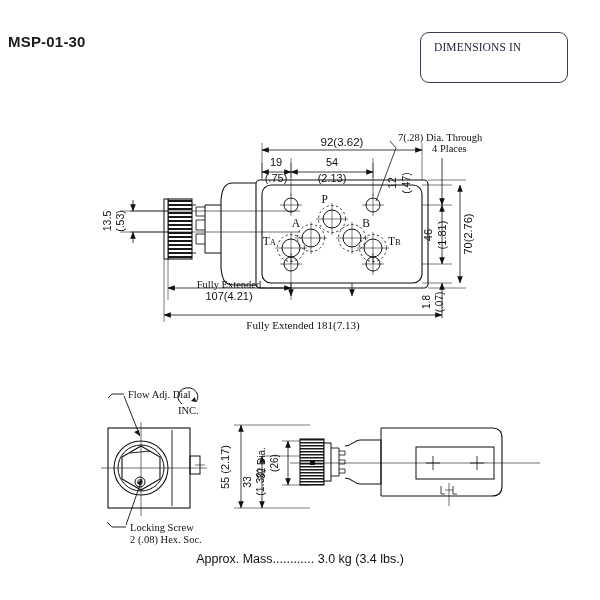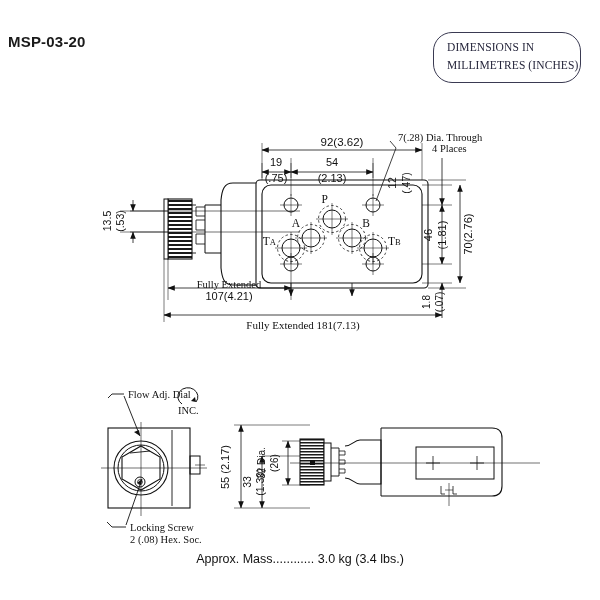--- a/index.html
+++ b/index.html
@@ -1,39 +1,38 @@
 <!DOCTYPE html>
 <html><head>
 <meta charset="utf-8">
 <style>
   html,body{margin:0;padding:0;background:#ffffff;}
   body{width:600px;height:600px;position:relative;overflow:hidden;
        font-family:"Liberation Sans", sans-serif;color:#111;}
   .abs{position:absolute;}
   .title{left:8px;top:33px;font-size:15px;font-weight:600;letter-spacing:.2px;color:#1a1a1a;}
-  .dimbox{left:433px;top:32px;width:146px;height:49px;border:1.2px solid #3a3a52;
-          border-radius:19px;}
+  .dimbox{left:420px;top:32px;width:146px;height:49px;border:1.2px solid #3a3a52;
+          border-radius:9px;}
   .dimbox .ln{position:absolute;left:13px;font-family:"Liberation Serif", serif;
               font-size:11.5px;color:#26263c;letter-spacing:.1px;white-space:nowrap;}
   .dimbox .l1{top:8px;}
   .dimbox .l2{top:26px;}
   .svgwrap{left:0;top:0;}
   .mass{left:0;top:552px;width:600px;text-align:center;font-size:12.5px;color:#111;}
   svg{display:block;}
   svg text{font-family:"Liberation Serif", serif;fill:#111;}
   .sans text{font-family:"Liberation Sans", sans-serif;}
 </style>
 </head>
 <body>
 
-<div class="abs title">MSP-03-20</div>
+<div class="abs title">MSP-01-30</div>
 
 <div class="abs dimbox">
   <span class="ln l1">DIMENSIONS IN</span>
-  <span class="ln l2">MILLIMETRES (INCHES)</span>
 </div>
 
 <svg class="abs svgwrap" width="600" height="360" viewBox="0 0 600 360" style="top:0;left:0;">
   <defs>
     <marker id="ar" markerWidth="9" markerHeight="7" refX="8.5" refY="3.5" orient="auto">
       <polygon points="0,0 9,3.5 0,7" fill="#111"></polygon>
     </marker>
     <marker id="arL" markerWidth="9" markerHeight="7" refX="0.5" refY="3.5" orient="auto">
       <polygon points="9,0 0,3.5 9,7" fill="#111"></polygon>
     </marker>

